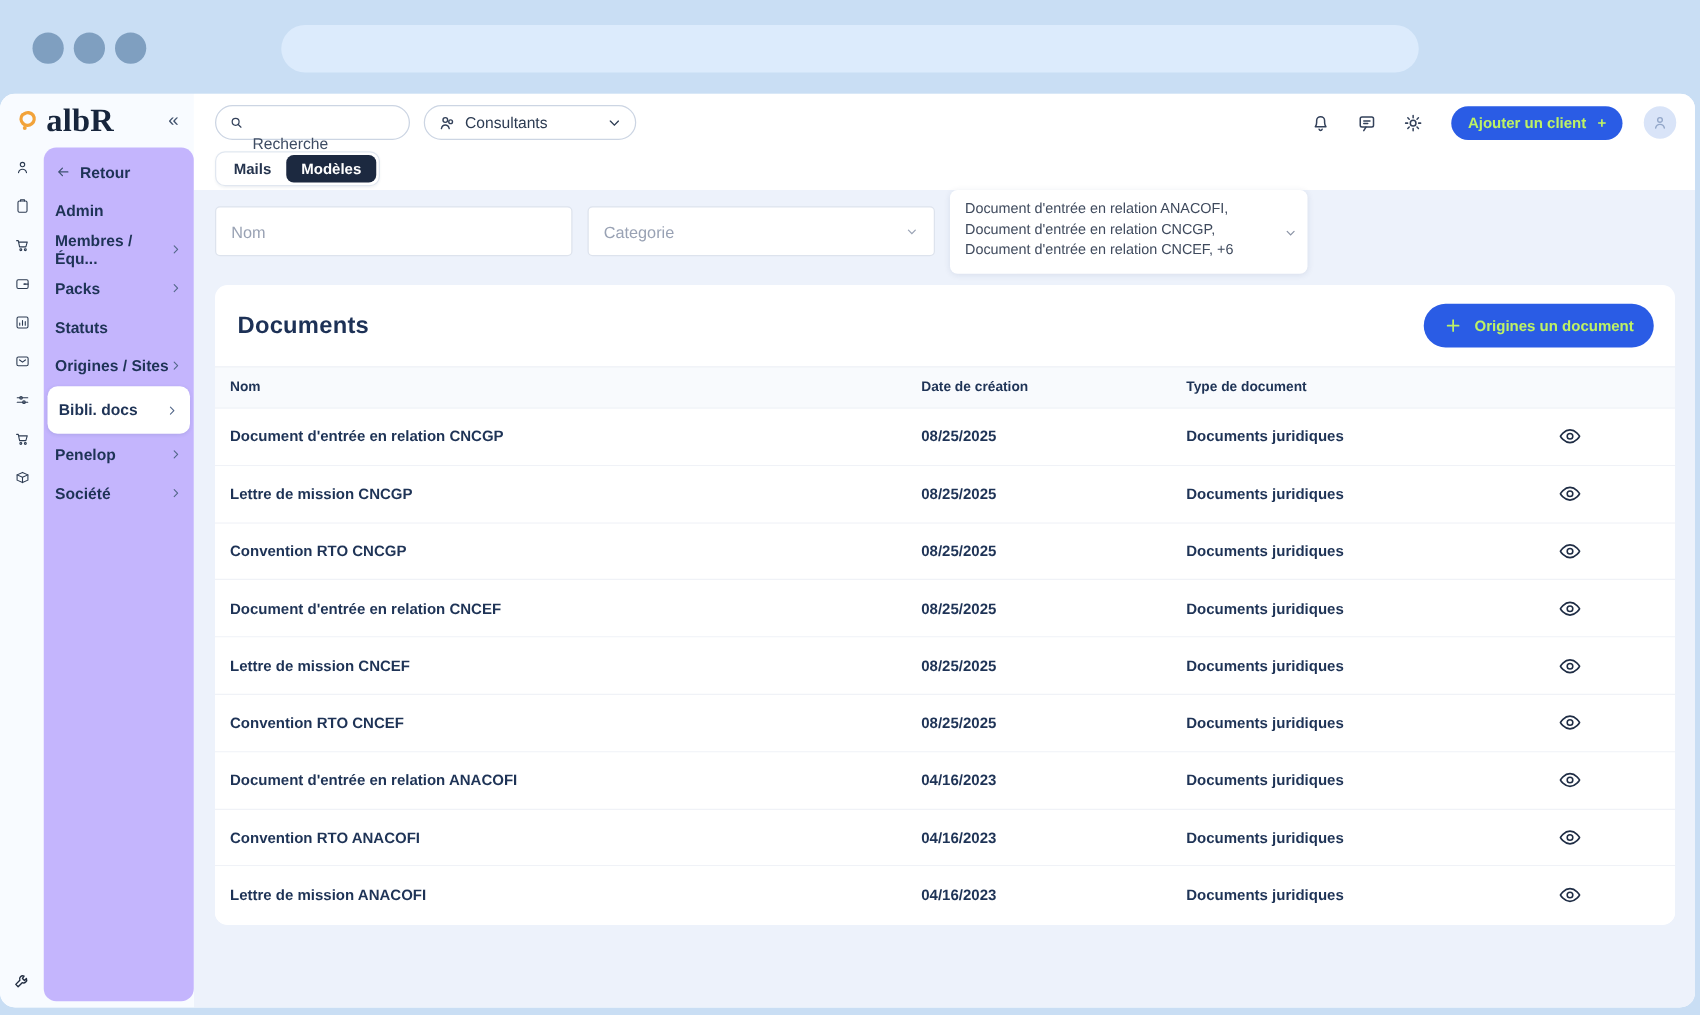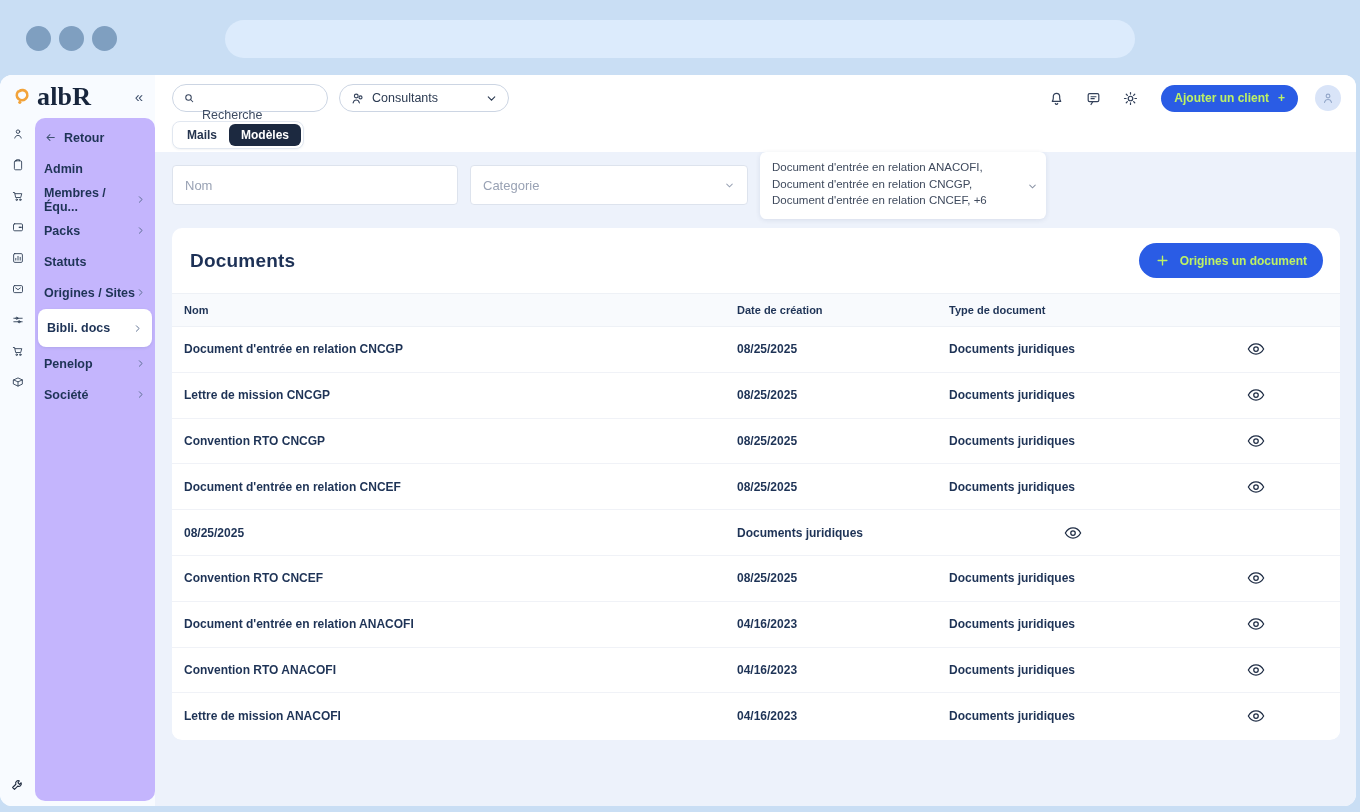--- a/index.html
+++ b/index.html
@@ -421,20 +421,21 @@
               <div class="cell-actions">
                 <span class="eye-btn">
                   <svg viewBox="0 0 24 24" width="20" height="20" fill="none" stroke="currentColor" stroke-width="1.5" stroke-linecap="round" stroke-linejoin="round">
                     <path d="M2.8 12S6.2 5.9 12 5.9 21.2 12 21.2 12 17.8 18.1 12 18.1 2.8 12 2.8 12z"></path>
                     <circle cx="12" cy="12" r="2.7"></circle>
                   </svg>
                 </span>
               </div>
             </div>
             <div class="tbl-row">
+              <div>Lettre de mission CNCEF</div>
               <div>08/25/2025</div>
               <div>Documents juridiques</div>
               <div class="cell-actions">
                 <span class="eye-btn">
                   <svg viewBox="0 0 24 24" width="20" height="20" fill="none" stroke="currentColor" stroke-width="1.5" stroke-linecap="round" stroke-linejoin="round">
                     <path d="M2.8 12S6.2 5.9 12 5.9 21.2 12 21.2 12 17.8 18.1 12 18.1 2.8 12 2.8 12z"></path>
                     <circle cx="12" cy="12" r="2.7"></circle>
                   </svg>
                 </span>
               </div>

